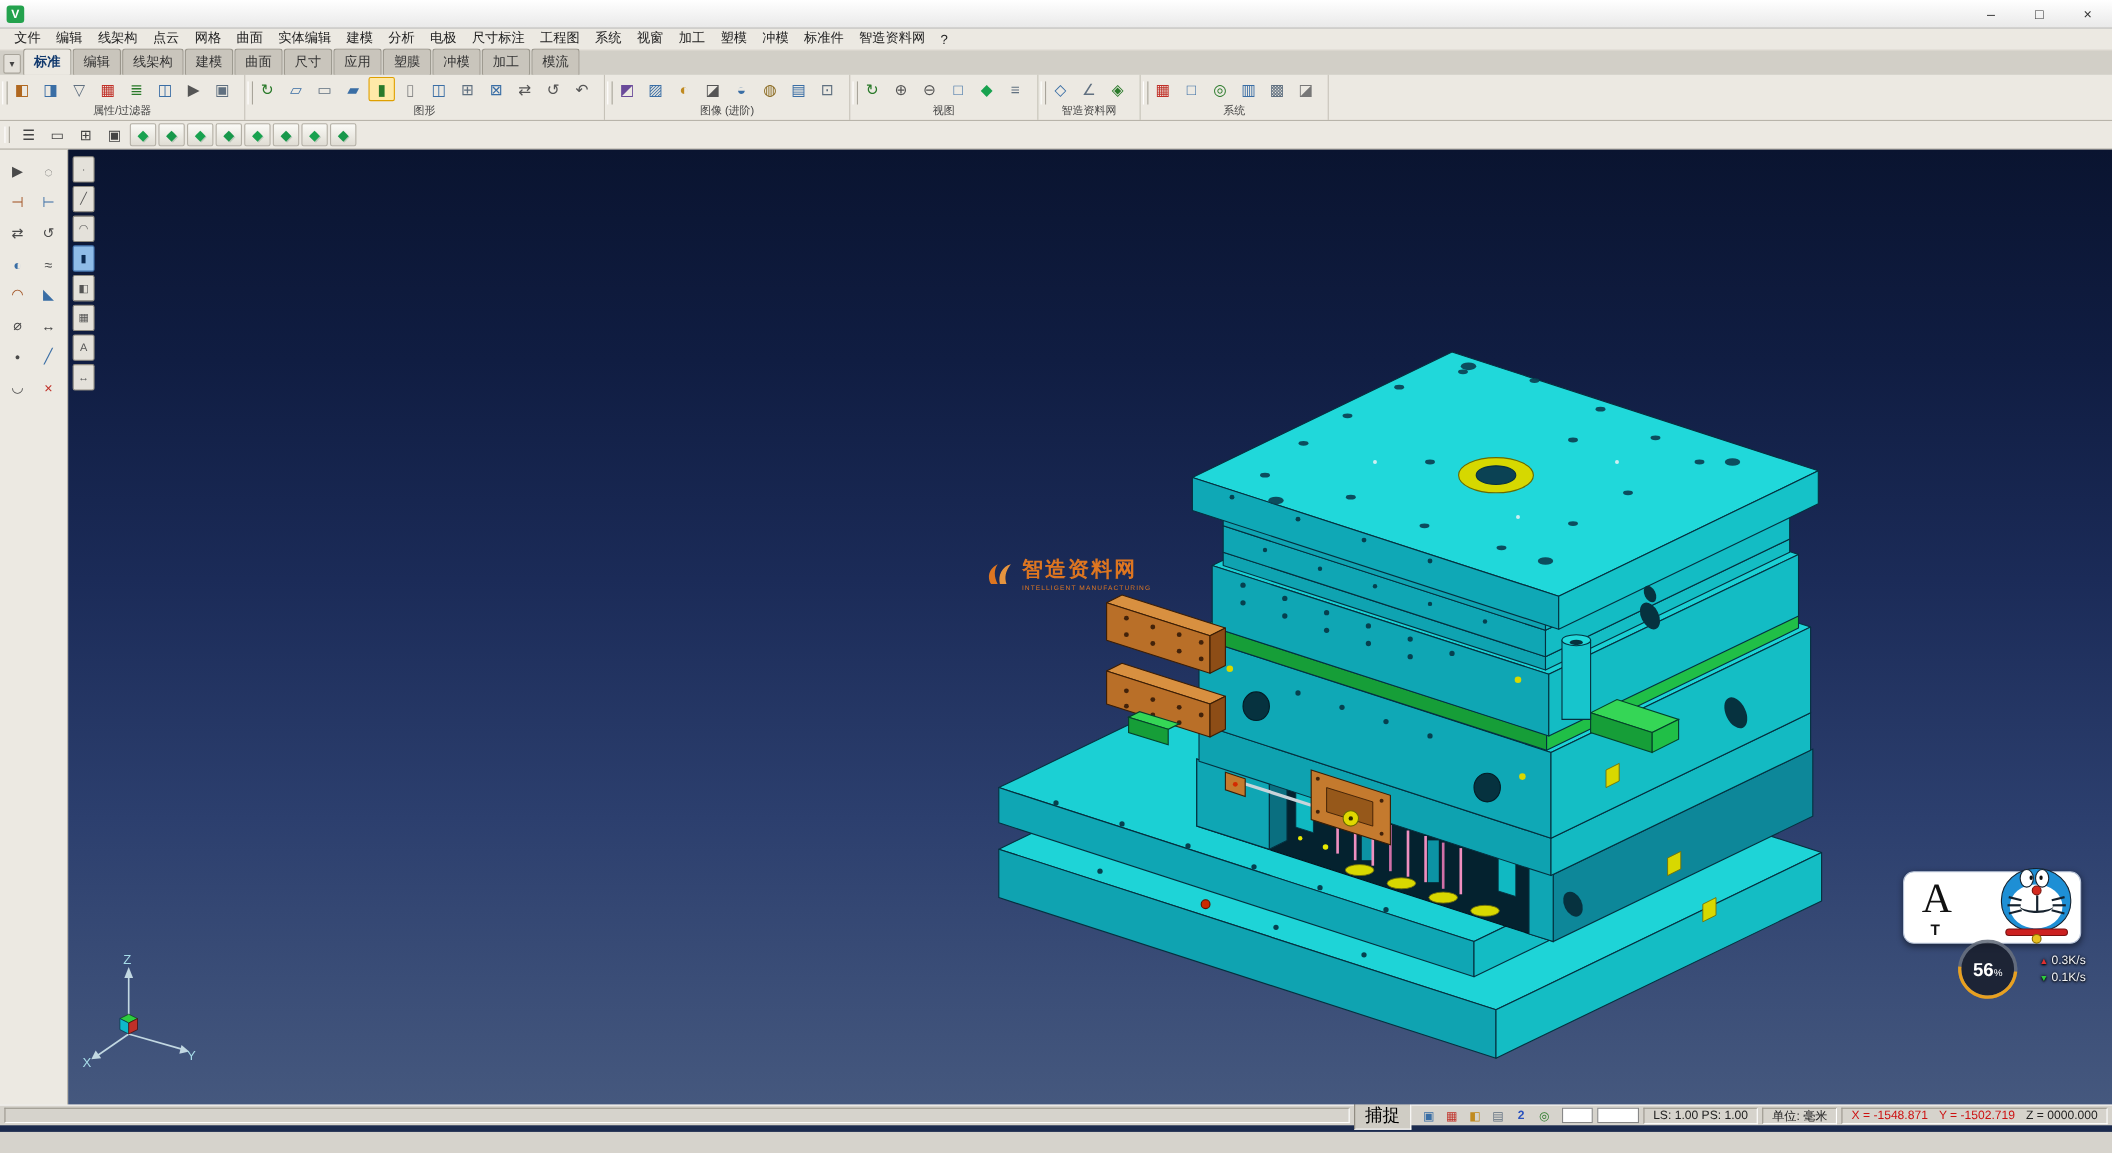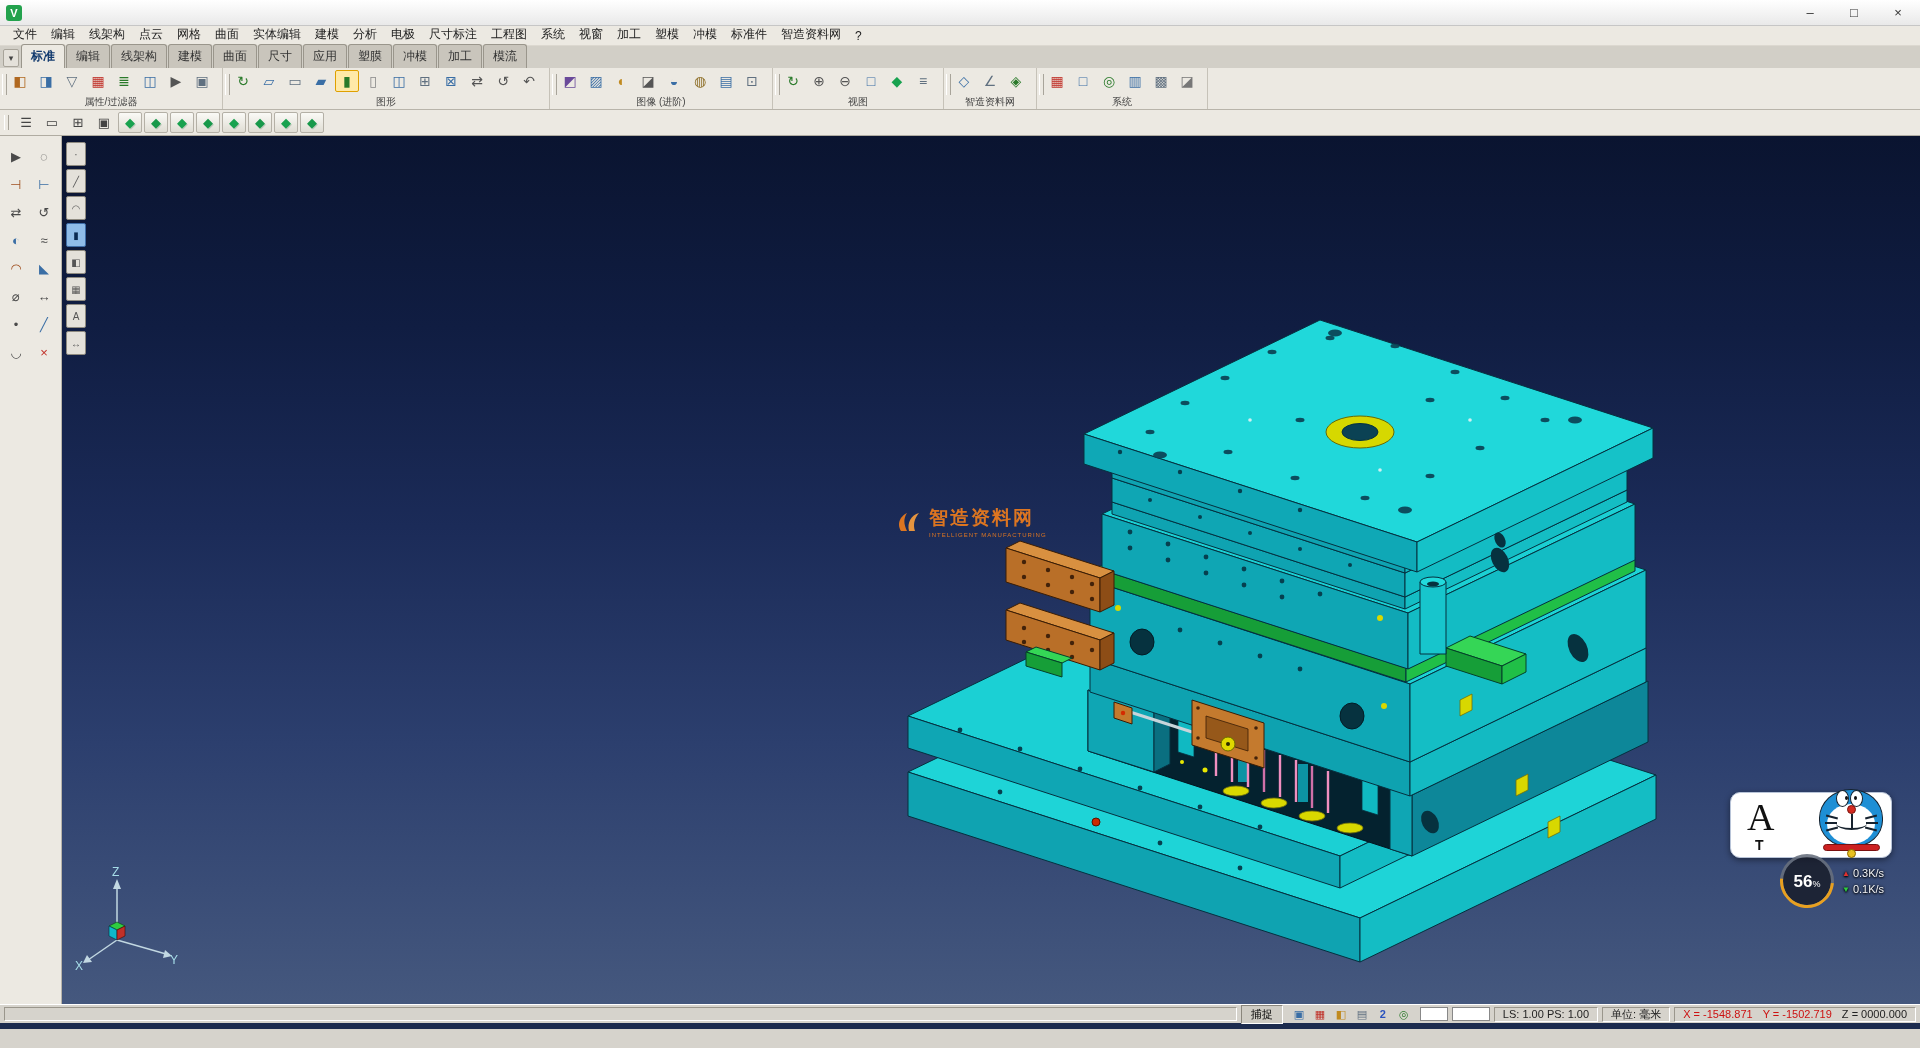--- a/index.html
+++ b/index.html
@@ -72,41 +72,41 @@
   .dora .pupil { position:absolute; top:7px; width:3px; height:4px; background:#111; border-radius:50%; }
   .pupil.l{left:26px} .pupil.r{left:35px}
   .dora .nose { position:absolute; left:28px; top:16px; width:9px; height:9px; background:#d42a20; border:1px solid #7a140e; border-radius:50%; }
   .dora .mline { position:absolute; left:32px; top:25px; width:1.5px; height:15px; background:#16222e; }
   .dora .mouth { position:absolute; left:17px; top:28px; width:31px; height:13px; border-bottom:2px solid #16222e; border-radius:0 0 50% 50%; }
   .dora .wh { position:absolute; width:12px; height:1.5px; background:#16222e; }
   .wh.a{left:7px;top:27px;transform:rotate(14deg)} .wh.b{left:6px;top:33px} .wh.c{left:7px;top:39px;transform:rotate(-14deg)}
   .wh.d{left:46px;top:27px;transform:rotate(-14deg)} .wh.e{left:47px;top:33px} .wh.f{left:46px;top:39px;transform:rotate(14deg)}
   .dora .collar { position:absolute; left:4px; top:55px; width:57px; height:7px; background:#cc2020; border:1px solid #7a1010; border-radius:4px; }
   .dora .bell { position:absolute; left:28px; top:60px; width:9px; height:9px; background:#e8c020; border:1px solid #8a6a00; border-radius:50%; }
-  .ow-bottom { position:absolute; left:58px; top:70px; display:flex; align-items:center; gap:8px; }
+  .ow-bottom { position:absolute; left:58px; top:70px; display:flex; align-items:center; gap:20px; }
   .ow-percent { width:54px; height:54px; border-radius:50%; background:rgba(22,26,38,.8); border:3px solid rgba(185,195,210,.45); color:#fff; display:flex; align-items:baseline; justify-content:center; padding-top:15px; position:relative; }
   .ow-percent::before { content:""; position:absolute; inset:-3px; border:3px solid transparent; border-bottom-color:#e8a020; border-left-color:#e8a020; border-radius:50%; transform:rotate(-40deg); }
   .ow-pct-num { font-size:17px; font-weight:bold; }
   .ow-pct-unit { font-size:9px; }
   .ow-speeds { display:flex; flex-direction:column; gap:4px; }
   .ow-speed { display:flex; align-items:center; gap:3px; font-size:11px; color:#f2f3f6; text-shadow:0 1px 2px #000, 0 0 3px #000; }
   .spd-up { color:#e03030; font-size:8px; } .spd-down { color:#2ecc40; font-size:8px; }
 
   
   .status1, .status2 { height:19px; background:#d6d3cc; display:flex; align-items:center; gap:4px; padding:0 4px; border-top:1px solid #fff; font-size:11px; }
   .sunken { border:1px solid; border-color:#9a968c #ffffff #ffffff #9a968c; }
   .msg-area { flex:1; height:14px; }
   .s1-text, .s2-text { padding:0 8px; height:15px; display:flex; align-items:center; white-space:nowrap; }
   .layer { font-weight:bold; }
   .search-wrap { width:18px; display:flex; justify-content:center; }
   .mag { display:inline-block; width:9px; height:9px; border:1.5px solid #3a3a3a; border-radius:50%; position:relative; }
   .mag::after { content:""; position:absolute; width:5px; height:1.5px; background:#3a3a3a; transform:rotate(45deg); right:-4px; bottom:-1px; }
   .swatches { display:flex; gap:2px; margin-right:2px; }
   .swatch { width:46px; height:12px; border:1px solid #6a6a6a; }
-  .snap-btn { font-size:11px; padding:1px 9px; background:#cfccc4; border:1px solid; border-color:#8a867c #fff #fff #8a867c; font-family:Liberation Sans, sans-serif; }
+  .snap-btn { font-size:16px; padding:1px 9px; background:#cfccc4; border:1px solid; border-color:#8a867c #fff #fff #8a867c; font-family:Liberation Sans, sans-serif; }
   .s2-icons { display:flex; gap:3px; padding:0 3px; }
   .s2-icon { width:18px; height:15px; display:flex; align-items:center; justify-content:center; font-size:11px; font-weight:bold; }
   .mini-field { width:28px; height:14px; background:#fff; border:1px solid #888; }
   .mini-field.wide { width:38px; }
   .coords { padding:0 8px; height:15px; display:flex; align-items:center; gap:10px; white-space:nowrap; }
   .c-red { color:#cc1111; }
   .c-dark { color:#222; }
 
   .taskbar-strip { height:6px; background:#1c2b4e; }
 </style>

